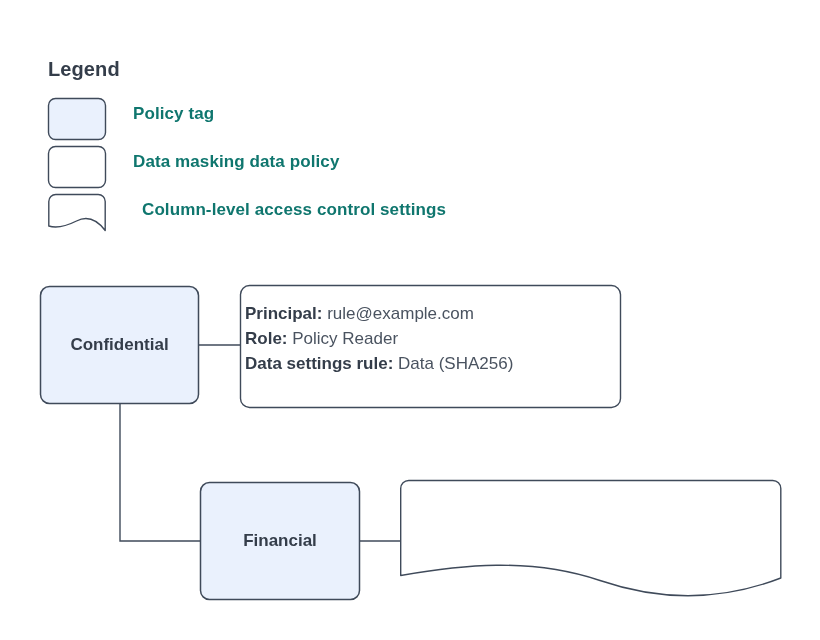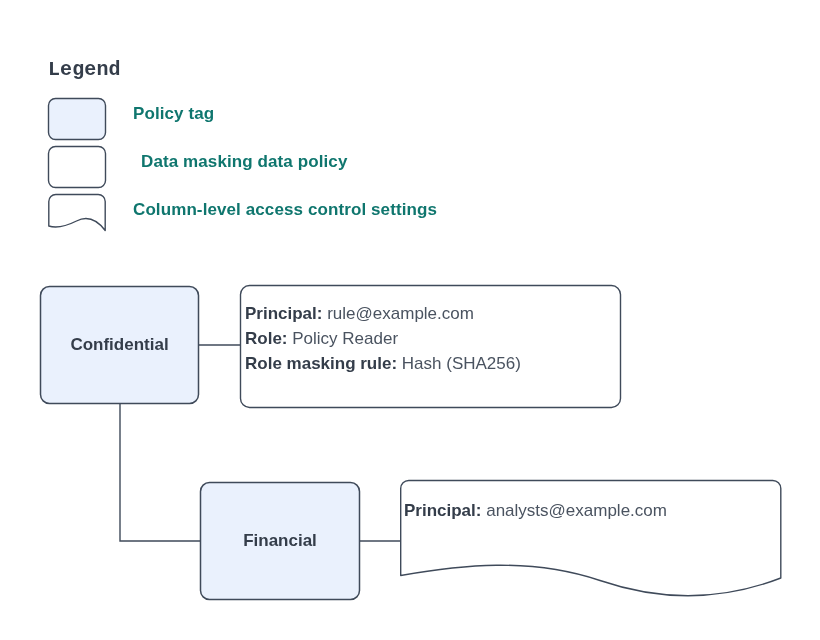--- a/index.html
+++ b/index.html
@@ -39,33 +39,32 @@
   
   .legend-title {
     position: absolute;
     left: 48px;
     top: 58px;
     font-size: 20px;
     font-weight: bold;
     letter-spacing: 0.1px;
     color: #343d4a;
     white-space: nowrap;
-    font-family: Liberation Mono, monospace;
   }
   .legend-label {
     position: absolute;
     font-size: 17px;
     font-weight: bold;
     color: #0f766e;
     white-space: nowrap;
     letter-spacing: 0.1px;
   }
   .legend-label.l0 { left: 133px; top: 104px; }
-  .legend-label.l1 { left: 133px; top: 152px; margin-left: 8px; }
-  .legend-label.l2 { left: 133px; top: 200px; }
+  .legend-label.l1 { left: 133px; top: 152px; }
+  .legend-label.l2 { left: 142px; top: 200px; }
 
   
   .node-label {
     position: absolute;
     font-size: 17px;
     font-weight: bold;
     color: #343d4a;
     text-align: center;
     white-space: nowrap;
   }
@@ -172,25 +171,21 @@
   <div class="callout-text confidential-callout">
     <span class="callout-row">
       <span class="k">Principal:</span>
       <span class="v">rule@example.com</span>
     </span>
     <span class="callout-row">
       <span class="k">Role:</span>
       <span class="v">Policy Reader</span>
     </span>
     <span class="callout-row">
-      <span class="k">Role masking rule:</span>
-      <span class="v">Hash (SHA256)</span>
+      <span class="k">Data settings rule:</span>
+      <span class="v">Data (SHA256)</span>
     </span>
   </div>
 
   <div class="callout-text financial-callout">
-    <span class="callout-row">
-      <span class="k">Principal:</span>
-      <span class="v">analysts@example.com</span>
-    </span>
   </div>
 
 </div>
 
 </body></html>

